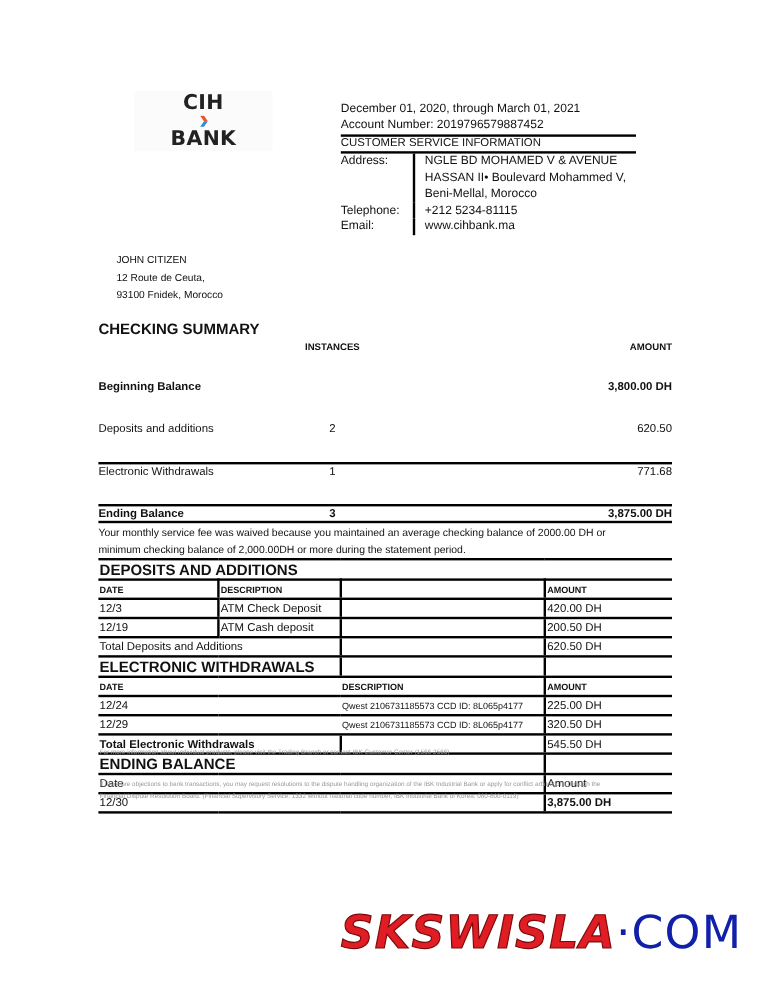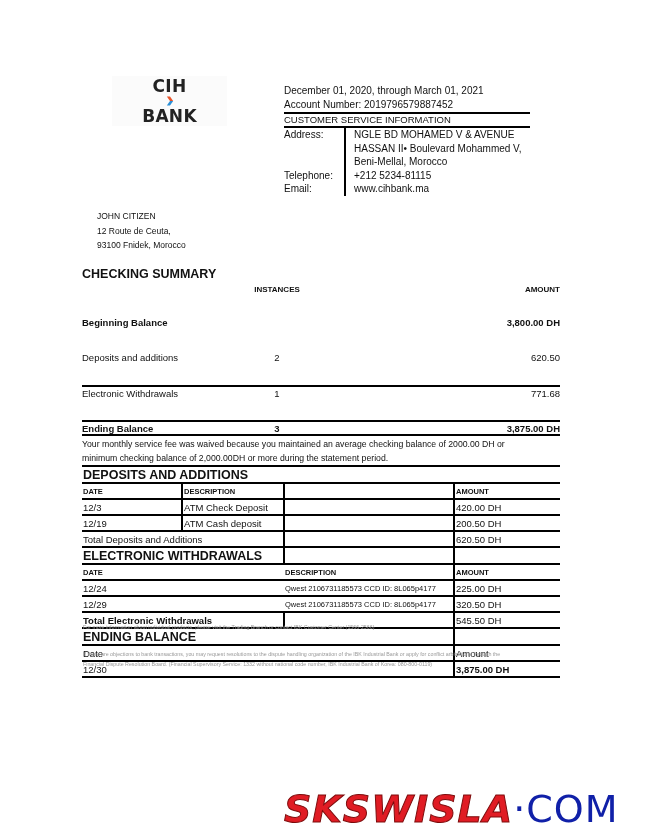--- a/index.html
+++ b/index.html
@@ -37,21 +37,21 @@
   table.grid tr.bb td { border-bottom: 2px solid #000; }
   table.grid td.vl { border-left: 2px solid #000; }
   table.grid .th { font-weight: bold; font-size: 7.5px; }
   table.grid .ttl { font-weight: bold; font-size: 12.5px; height: 17px; }
   table.grid .small { font-size: 7.5px; }
   table.grid .b { font-weight: bold; }
 
   .foot1 { position: absolute; left: 83px; top: 624px; font-size: 5.3px; color: #999; white-space: nowrap; }
   .foot2 { position: absolute; left: 83px; top: 650px; width: 420px; font-size: 5.3px; line-height: 9.5px; color: #999; }
 
-  .wm { position: absolute; left: 284px; top: 787px; font-family: "DejaVu Sans", sans-serif; font-size: 38px; font-weight: bold; letter-spacing: 1px; white-space: nowrap; }
+  .wm { position: absolute; left: 284px; top: 755px; font-family: "DejaVu Sans", sans-serif; font-size: 38px; font-weight: bold; letter-spacing: 1px; white-space: nowrap; }
   .wm .red { color: #e01c24; -webkit-text-stroke: 1px #7a0a0a; font-style: italic; }
   .wm .blue { color: #1020a8; font-weight: normal; }
 </style>
 </head>
 <body>
 
 <div class="logo">
   <span class="txt">CIH</span>
   <svg width="16" height="22" viewBox="0 0 16 22">
     <polygon points="1,1 8,1 15,11 8,11" fill="#e8542a"></polygon>

